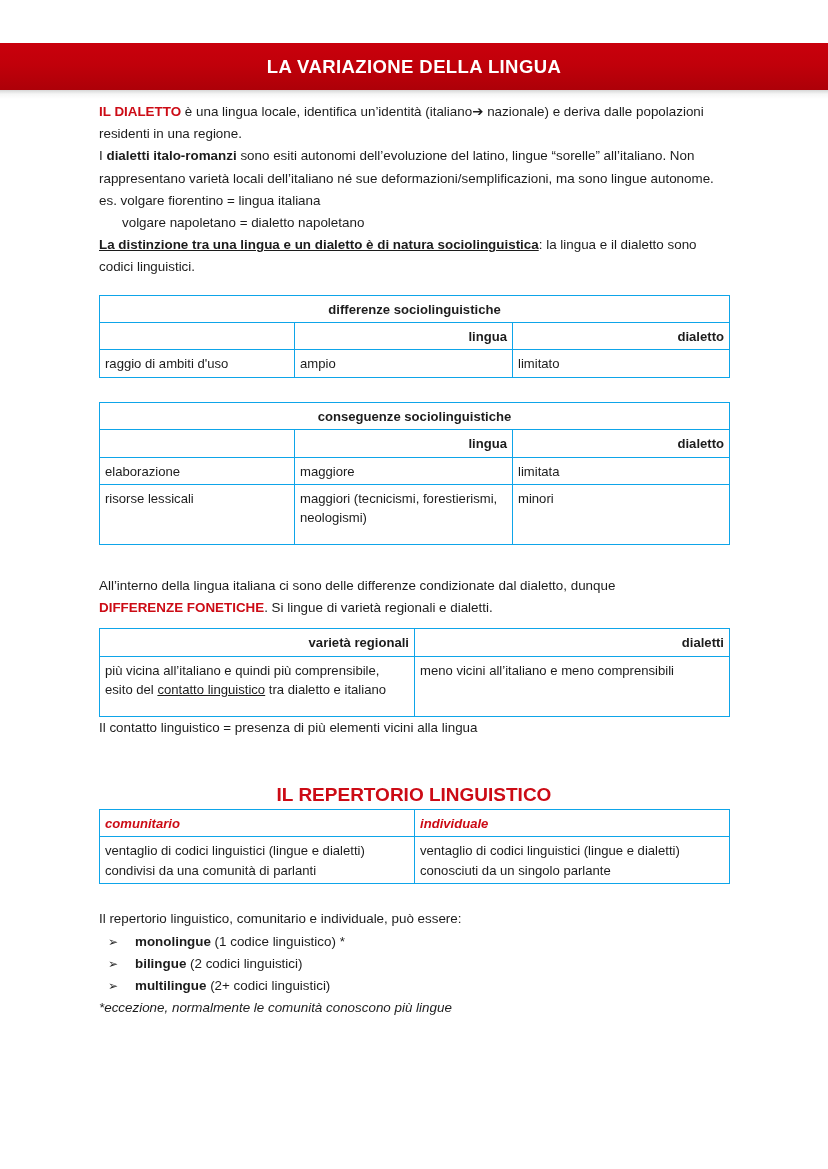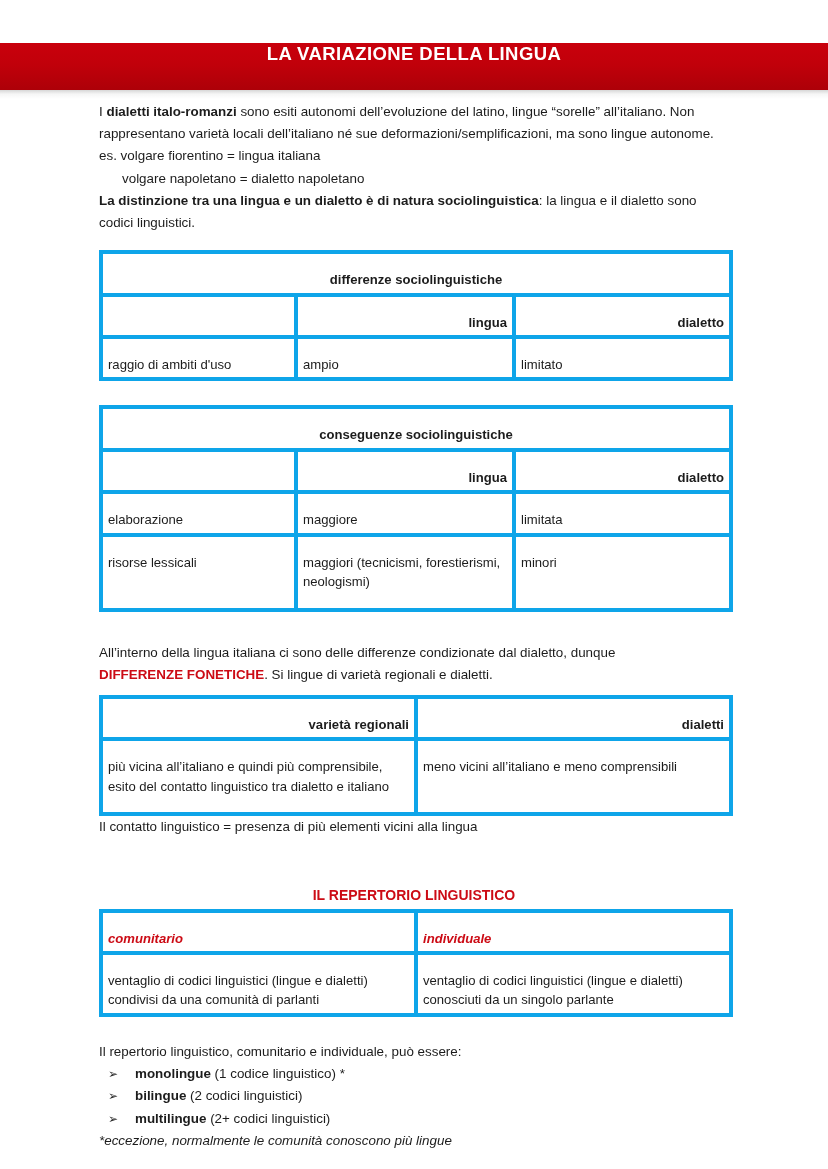--- a/index.html
+++ b/index.html
@@ -18,21 +18,21 @@
 
   
   .banner {
     position: absolute;
     left: 0;
     top: 43px;
     width: 828px;
     height: 47px;
     background: linear-gradient(180deg, #c9000c 0%, #c1000a 45%, #ad0008 100%);
     display: flex;
-    align-items: flex-start;
+    align-items: center;
     justify-content: center;
     box-sizing: border-box;
   }
   .banner-title {
     color: #ffffff;
     font-size: 18.5px;
     font-weight: bold;
     letter-spacing: 0.4px;
     text-align: center;
     font-family: "Liberation Sans", sans-serif;
@@ -56,57 +56,57 @@
 
   p.para {
     margin: 0;
     font-size: 13.4px;
     line-height: 22.2px;
     color: #1c1c1c;
   }
   .indent1 { padding-left: 23px; }
   .bold       { font-weight: bold; }
   .ital       { font-style: italic; }
-  .uline      { }
+  .uline      { text-decoration: underline; }
   .redbold    { color: #cc0b15; font-weight: bold; }
   .redbolditl { color: #cc0b15; font-weight: bold; font-style: italic; }
 
   .gap-sm { height: 9px; }
   .gap-md { height: 16px; }
   .gap-lg { height: 24px; }
   .gap-xl { height: 30px; }
 
   
   table.doc {
     border-collapse: collapse;
     width: 630px;
     table-layout: fixed;
     font-size: 13.1px;
     line-height: 19.4px;
   }
   table.doc td {
-    border: 4px solid #0ea5e9;
-    padding: 16px 5px 3px 5px;
+    border: 1px solid #0ea5e9;
+    padding: 4px 5px 3px 5px;
     vertical-align: top;
     color: #1c1c1c;
   }
   td.ttl {
     text-align: center;
     color: #cc0b15;
     font-weight: bold;
   }
   td.hd { font-weight: bold; text-align: right; }
   td.tall-a { height: 34px; }
   td.tall-b { height: 52px; }
 
   .center-head {
     text-align: center;
     color: #cc0b15;
     font-weight: bold;
-    font-size: 14px;
+    font-size: 19px;
     margin: 0;
     line-height: 20px;
   }
 
   
   ul.arrows {
     list-style: none;
     margin: 0;
     padding: 0;
   }
@@ -128,20 +128,21 @@
 </head>
 <body>
 
 <div class="banner">
   <div class="banner-title">LA VARIAZIONE DELLA LINGUA</div>
 </div>
 <div class="banner-shadow"></div>
 
 <div class="content">
 
+  <p class="para"><span class="redbold">IL DIALETTO</span><span> è una lingua locale, identifica un’identità (italiano</span><span>➔</span><span> nazionale) e deriva dalle popolazioni residenti in una regione.</span></p>
 
   <p class="para"><span>I </span><span class="bold">dialetti italo-romanzi</span><span> sono esiti autonomi dell’evoluzione del latino, lingue “sorelle” all’italiano. Non rappresentano varietà locali dell’italiano né sue deformazioni/semplificazioni, ma sono lingue autonome.</span></p>
 
   <p class="para">es. volgare fiorentino = lingua italiana</p>
   <p class="para indent1">volgare napoletano = dialetto napoletano</p>
 
   <p class="para"><span class="bold uline">La distinzione tra una lingua e un dialetto è di natura sociolinguistica</span><span>: la lingua e il dialetto sono codici linguistici.</span></p>
 
   <div class="gap-md"></div>
 

